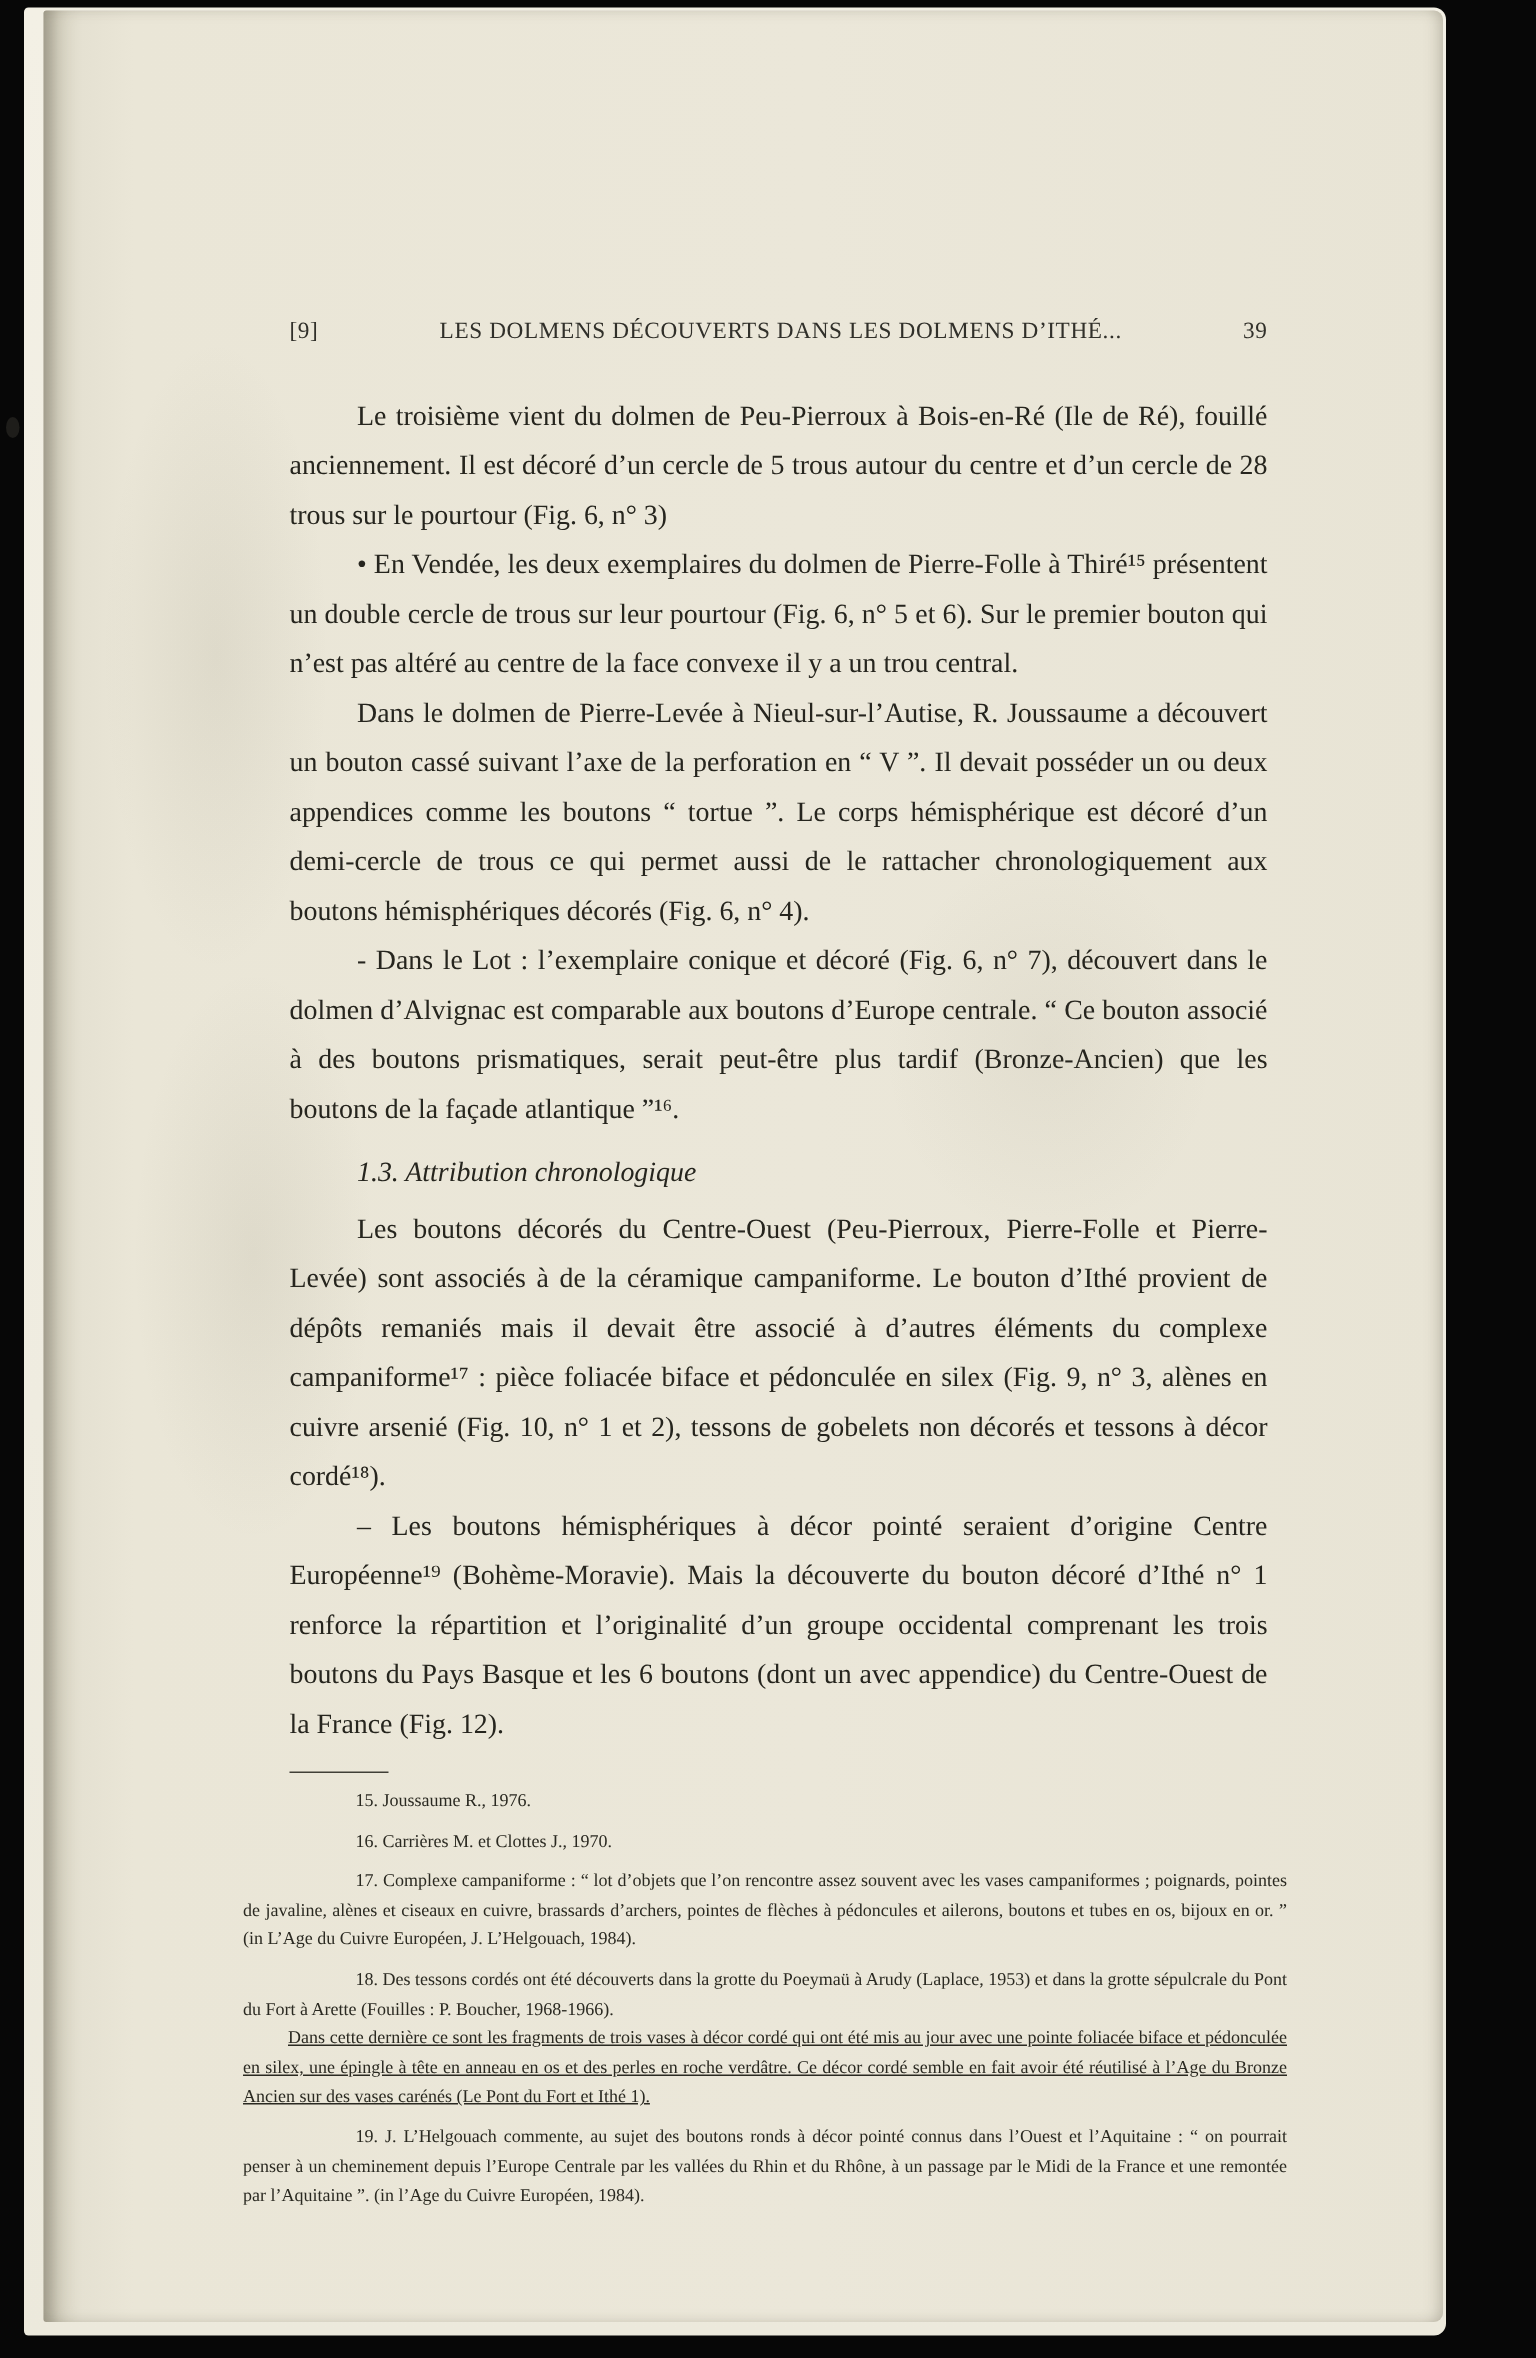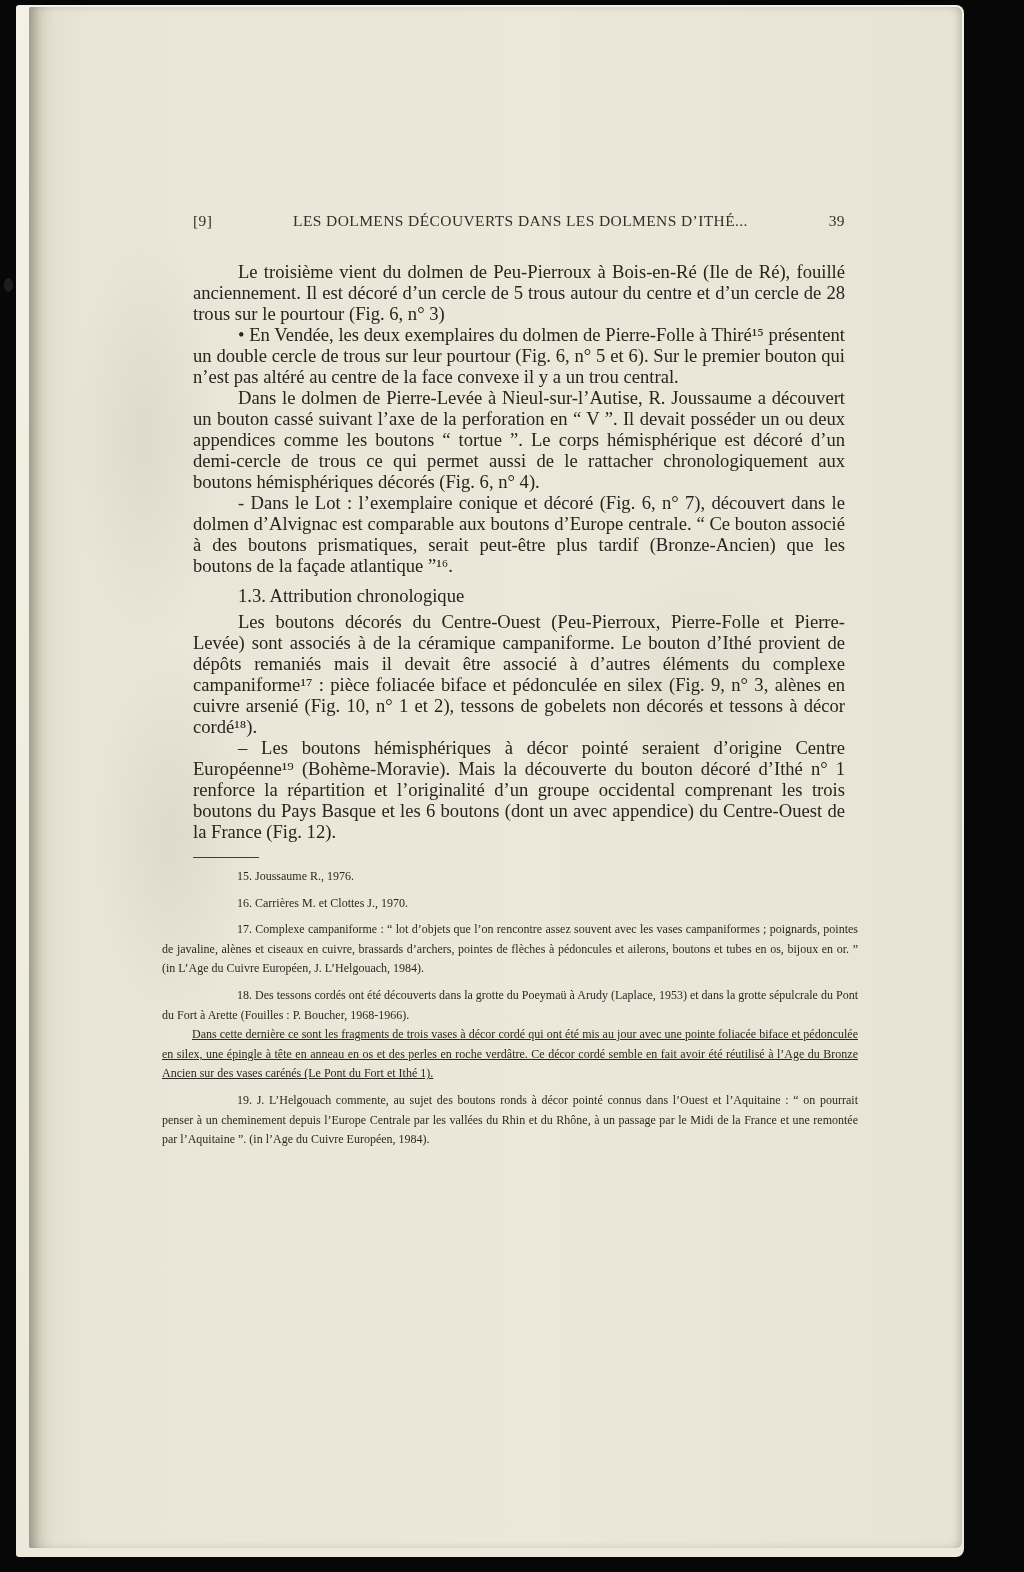--- a/index.html
+++ b/index.html
@@ -82,31 +82,32 @@
     color: #31302a;
     white-space: nowrap;
   }
   .rh-title {
     flex: 1;
     text-align: center;
   }
   .body-text {
     margin-top: 31px;
     font-size: 18.6px;
-    line-height: 21px;
+    line-height: 33px;
     text-align: justify;
     color: #26251e;
   }
   .para {
     margin: 0;
     text-indent: 45px;
   }
   .heading {
     margin: 9px 0 5px 0;
     text-indent: 45px;
+    font-style: italic;
     font-size: 18.6px;
   }
   .footnotes {
     margin-top: 15px;
     margin-left: -31px;
     margin-right: -13px;
     font-size: 12px;
     line-height: 19.6px;
     text-align: justify;
     color: #2a2921;

